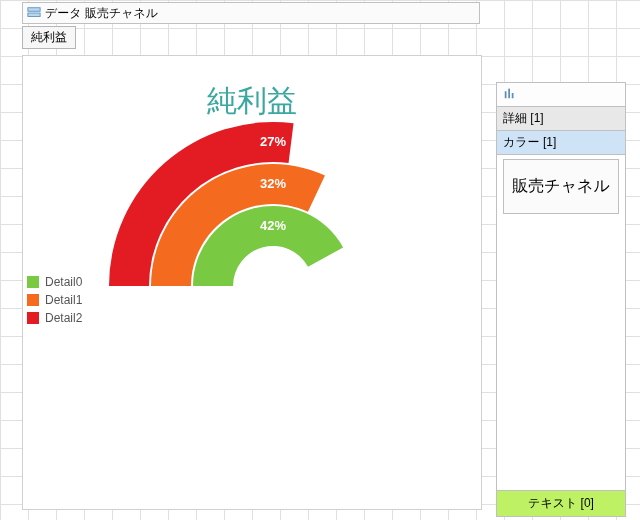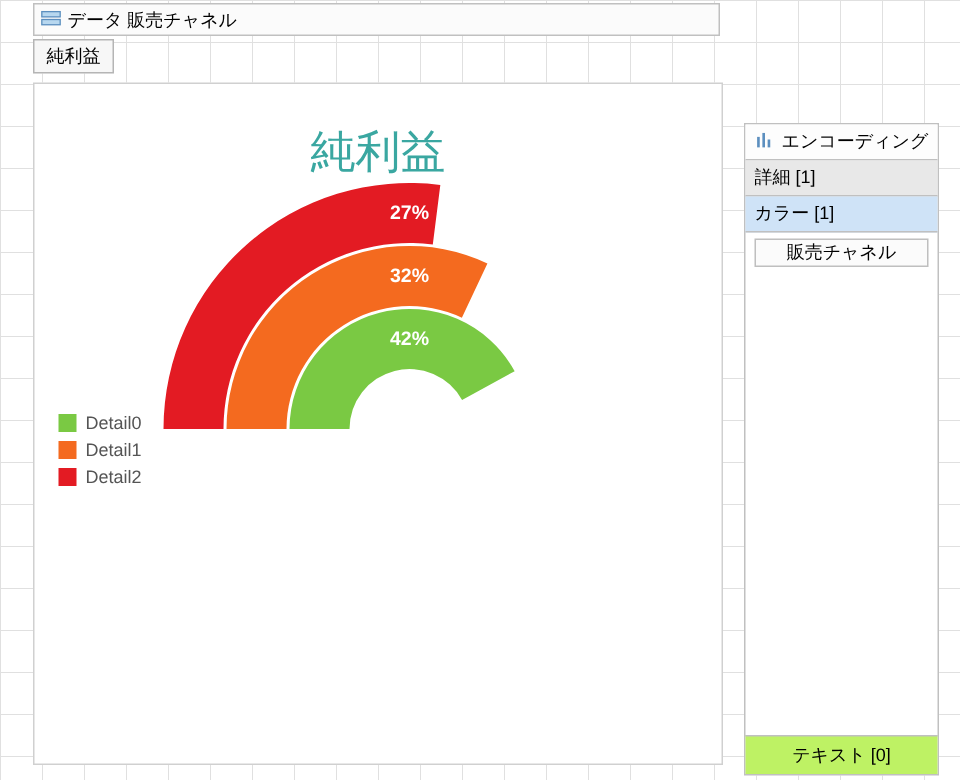--- a/index.html
+++ b/index.html
@@ -68,21 +68,21 @@
   }
   .chart-svg {
     position: absolute;
     left: 0;
     top: 50px;
     width: 460px;
     height: 400px;
   }
   .legend {
     position: absolute;
-    left: 16px;
+    left: 4px;
     top: 215px;
     font-size: 12px;
     color: #555;
   }
   .legend > div {
     display: flex;
     align-items: center;
     gap: 6px;
     margin: 4px 0;
   }
@@ -121,22 +121,22 @@
     text-align: left;
     font-size: 12px;
   }
   .enc-row.shade { background: #e8e8e8; }
   .enc-row.sel { background: #cfe3f7; }
   .enc-chip {
     margin: 4px 6px;
     border: 1px solid #bfbfbf;
     background: #fbfbfb;
     text-align: center;
-    padding: 0 4px;
-    font-size: 12px;
+    padding: 16px 4px;
+    font-size: 16px;
   }
   .enc-spacer { flex: 1; }
   .enc-footer {
     border-top: 1px solid #c0c0c0;
     background: #bef264;
     text-align: center;
     padding: 4px 6px;
     font-size: 12px;
   }
 </style>
@@ -205,21 +205,20 @@
 
 <div class="enc-panel">
   <div class="enc-header">
     <span>
       <svg width="14" height="14" viewBox="0 0 16 16">
         <rect x="2" y="6" width="2" height="8" fill="#5c8fbf"></rect>
         <rect x="6" y="3" width="2" height="11" fill="#5c8fbf"></rect>
         <rect x="10" y="8" width="2" height="6" fill="#5c8fbf"></rect>
       </svg>
     </span>
-    <span>エンコーディング</span>
   </div>
   <div class="enc-row shade">
     <span>詳細 [1]</span>
   </div>
   <div class="enc-row sel">
     <span>カラー [1]</span>
   </div>
   <div class="enc-chip">
     <span>販売チャネル</span>
   </div>

